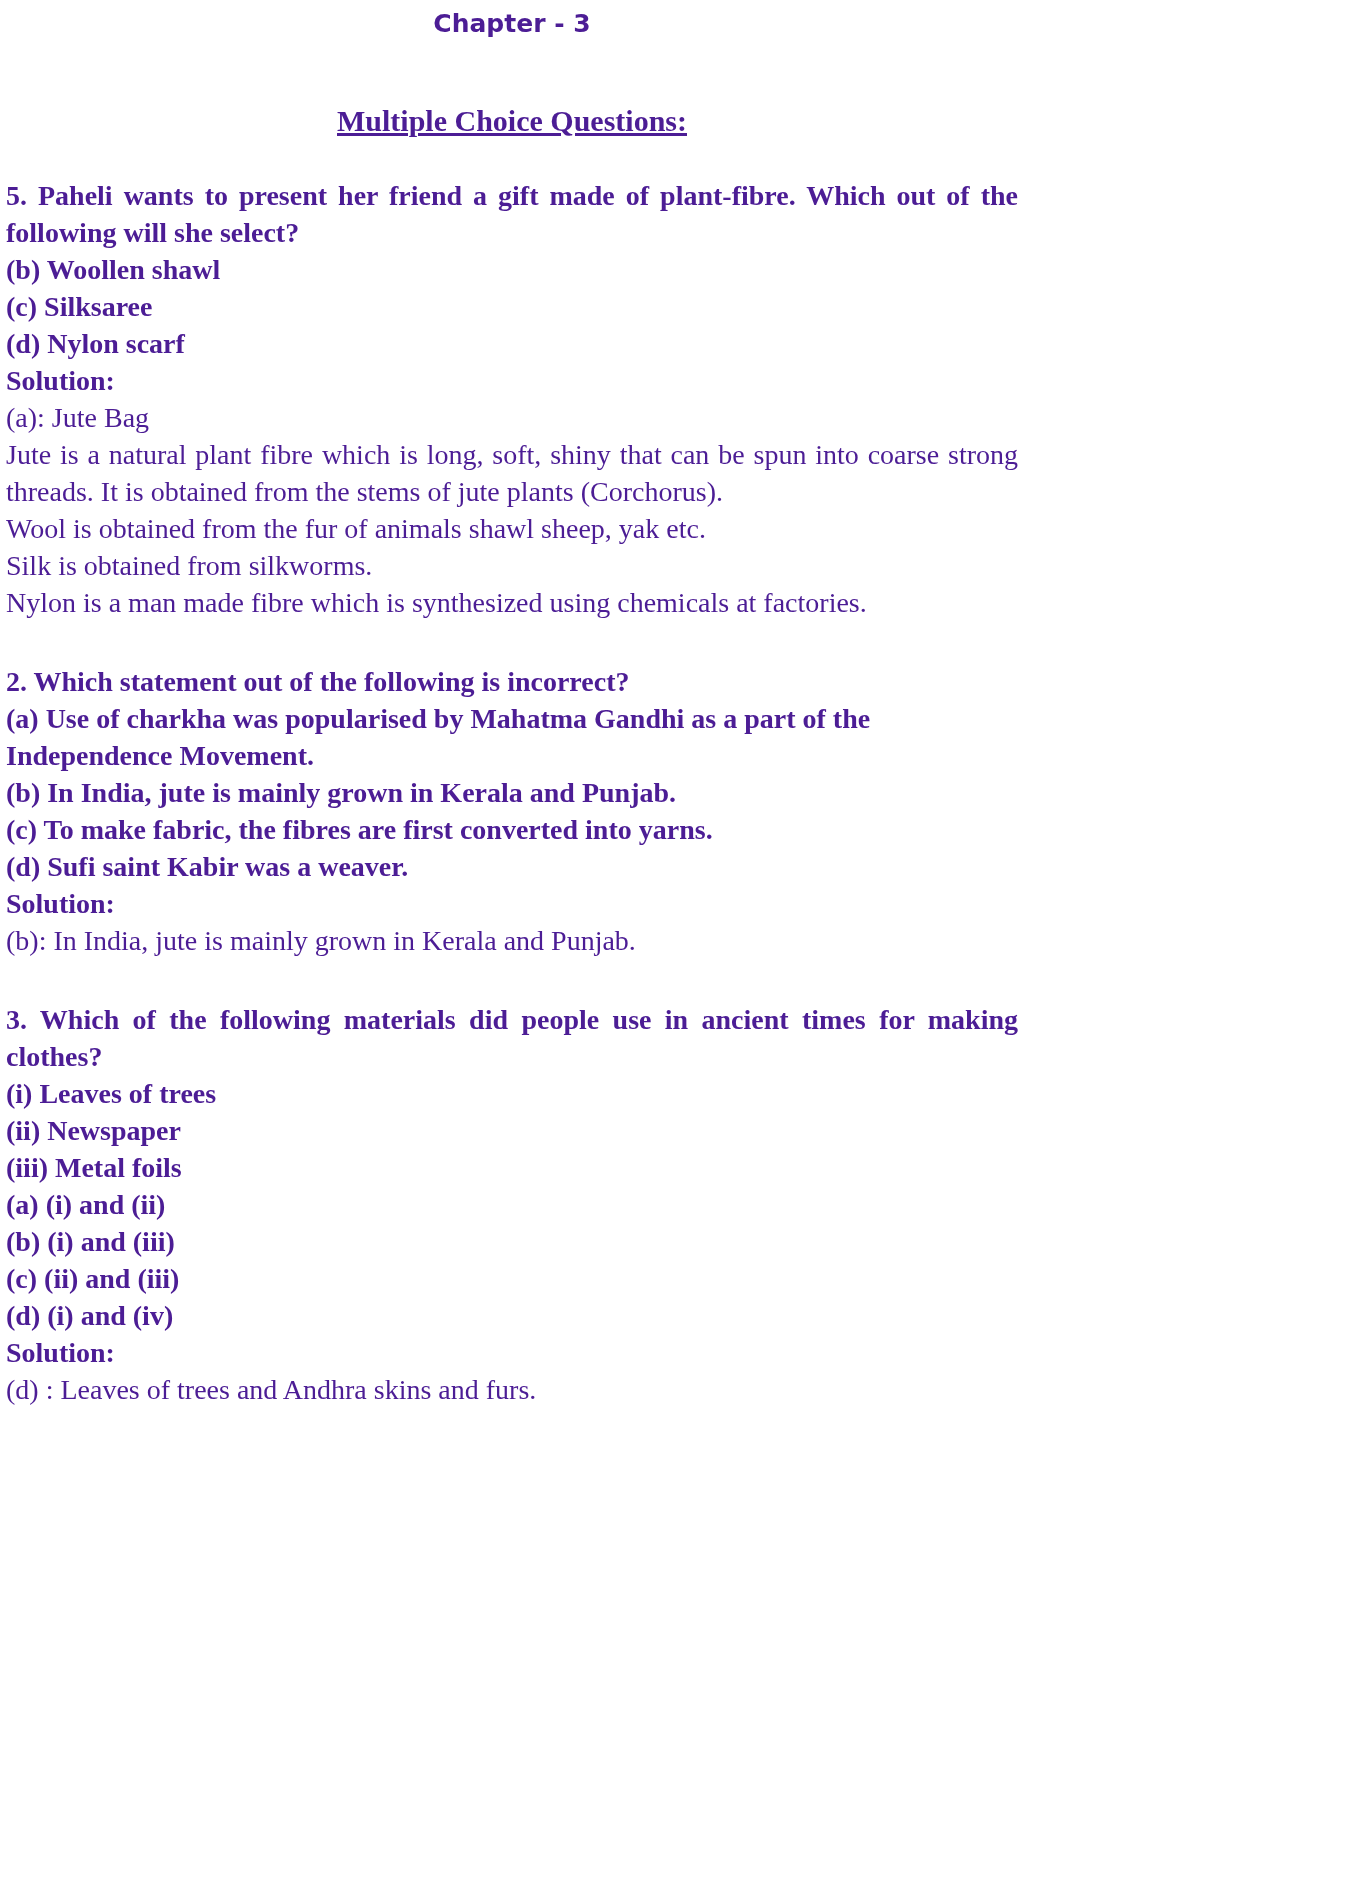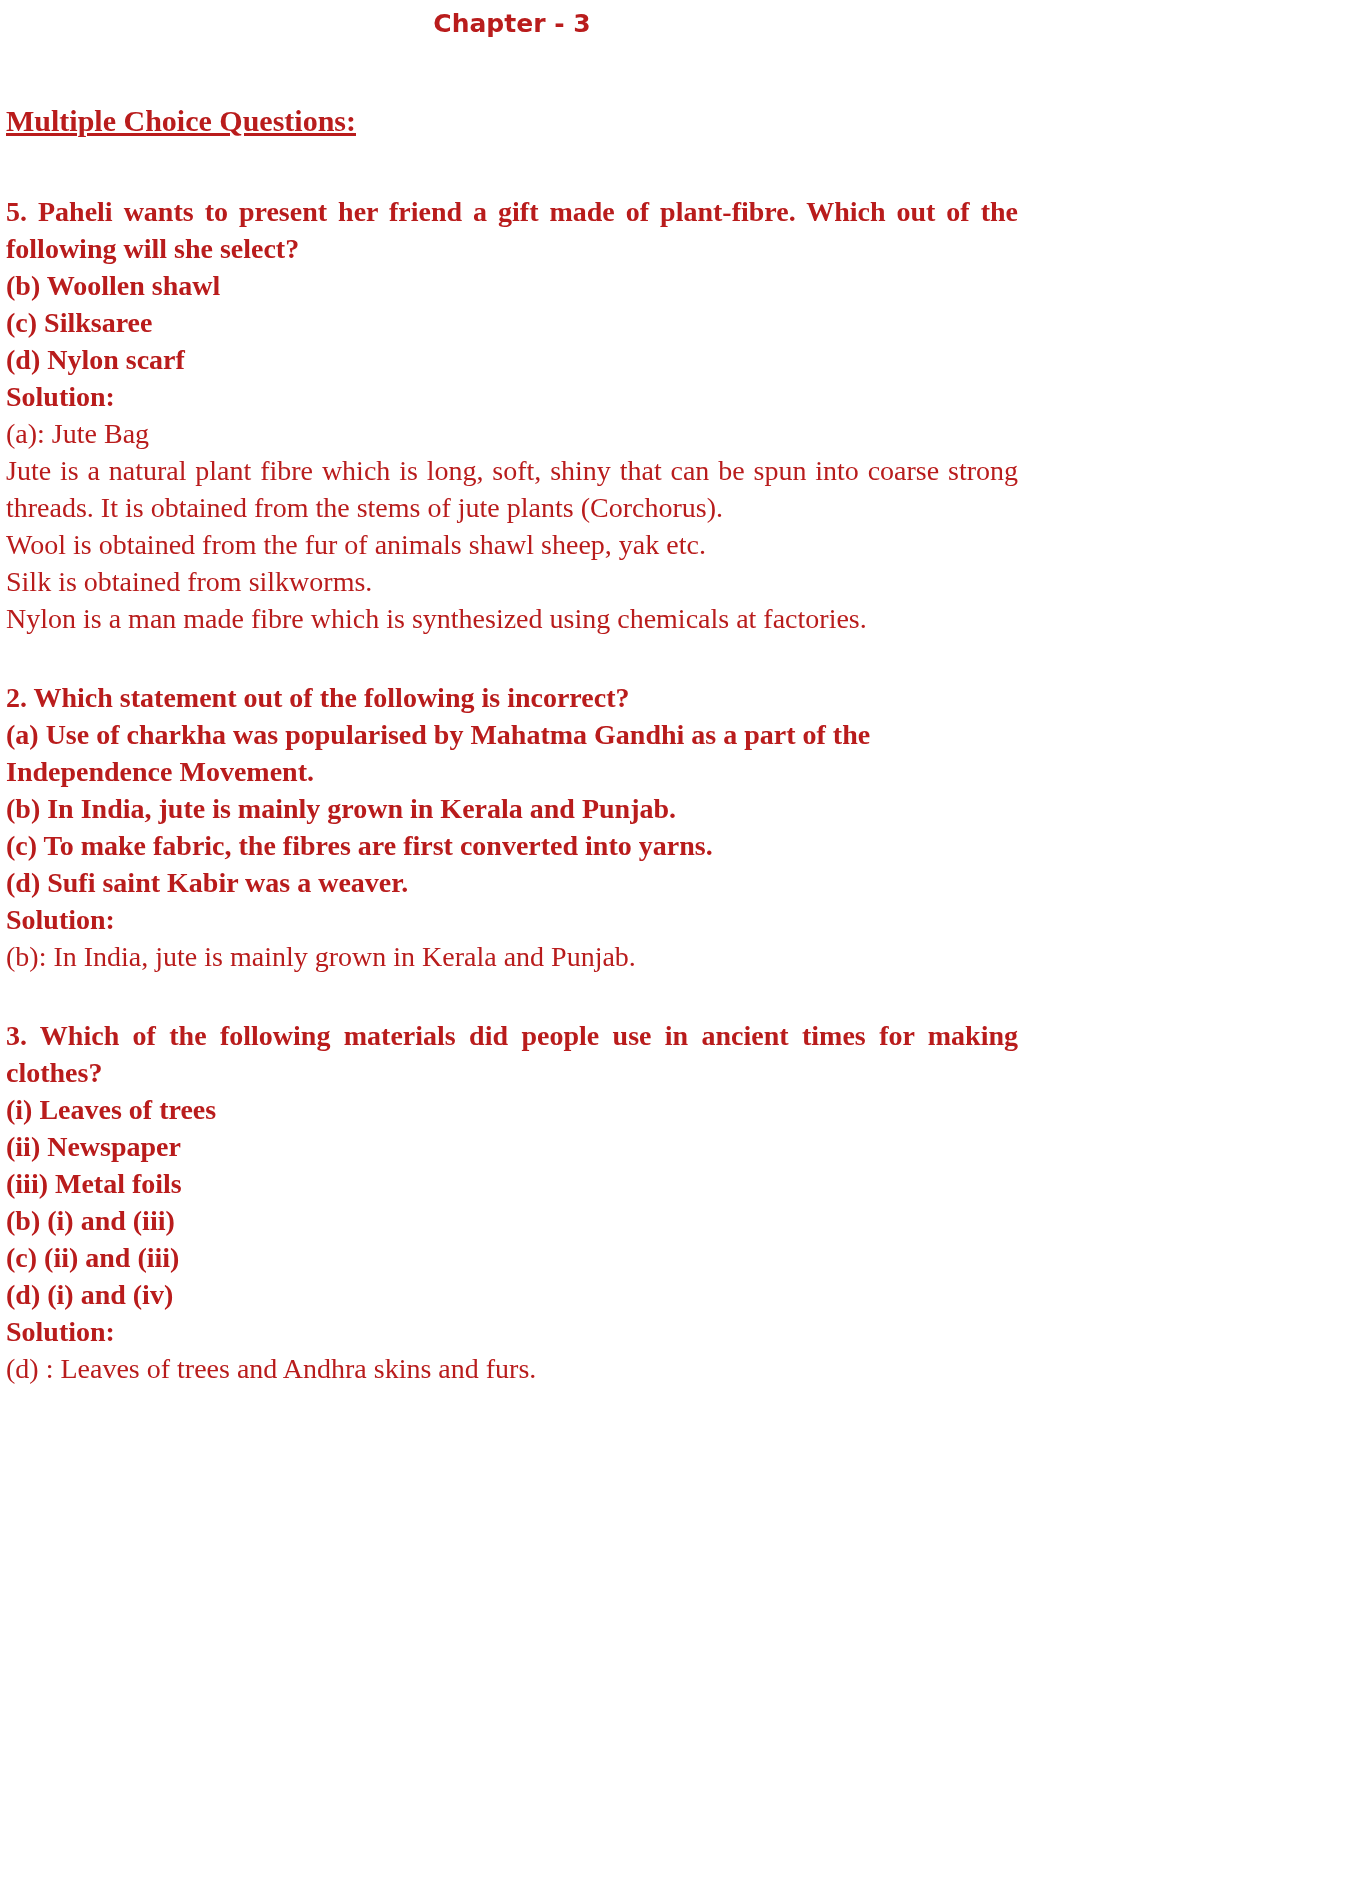--- a/index.html
+++ b/index.html
@@ -3,42 +3,43 @@
 <meta charset="utf-8">
 <style>
   * { box-sizing: border-box; }
   html, body { margin: 0; padding: 0; background: #ffffff; }
   body { width: 1362px; }
 
   .page {
     width: 1252px;
     min-height: 1902px;
     background: #ffffff;
-    color: #b91c1c;
+    color: #4c1d95;
     padding: 4px 234px 30px 6px;
     font-family: "Liberation Serif", serif;
     font-size: 28px;
     line-height: 37px;
     overflow: hidden;
   }
 
   .doc-header {
     text-align: center;
     font-family: "DejaVu Sans", sans-serif;
     font-weight: bold;
     font-size: 25px;
     line-height: 40px;
     margin-bottom: 58px;
   }
 
   .section-heading {
     font-weight: bold;
     font-size: 30px;
     text-decoration: underline;
-    margin-bottom: 54px;
+    margin-bottom: 38px;
+    text-align: center;
   }
 
   .question { margin-bottom: 42px; }
 
   .line { margin: 0; }
   .bold { font-weight: bold; }
   .just { text-align: justify; }
 </style>
 </head>
 <body>
@@ -72,20 +73,21 @@
     <div class="line bold">(d) Sufi saint Kabir was a weaver.</div>
     <div class="line bold">Solution:</div>
     <div class="line just">(b): In India, jute is mainly grown in Kerala and Punjab.</div>
   </section>
 
   <section class="question">
     <div class="line bold just">3. Which of the following materials did people use in ancient times for making clothes?</div>
     <div class="line bold">(i) Leaves of trees</div>
     <div class="line bold">(ii) Newspaper</div>
     <div class="line bold">(iii) Metal foils</div>
+    <div class="line bold">(a) (i) and (ii)</div>
     <div class="line bold">(b) (i) and (iii)</div>
     <div class="line bold">(c) (ii) and (iii)</div>
     <div class="line bold">(d) (i) and (iv)</div>
     <div class="line bold">Solution:</div>
     <div class="line just">(d) : Leaves of trees and Andhra skins and furs.</div>
   </section>
 
 </div>
 
 </body></html>

